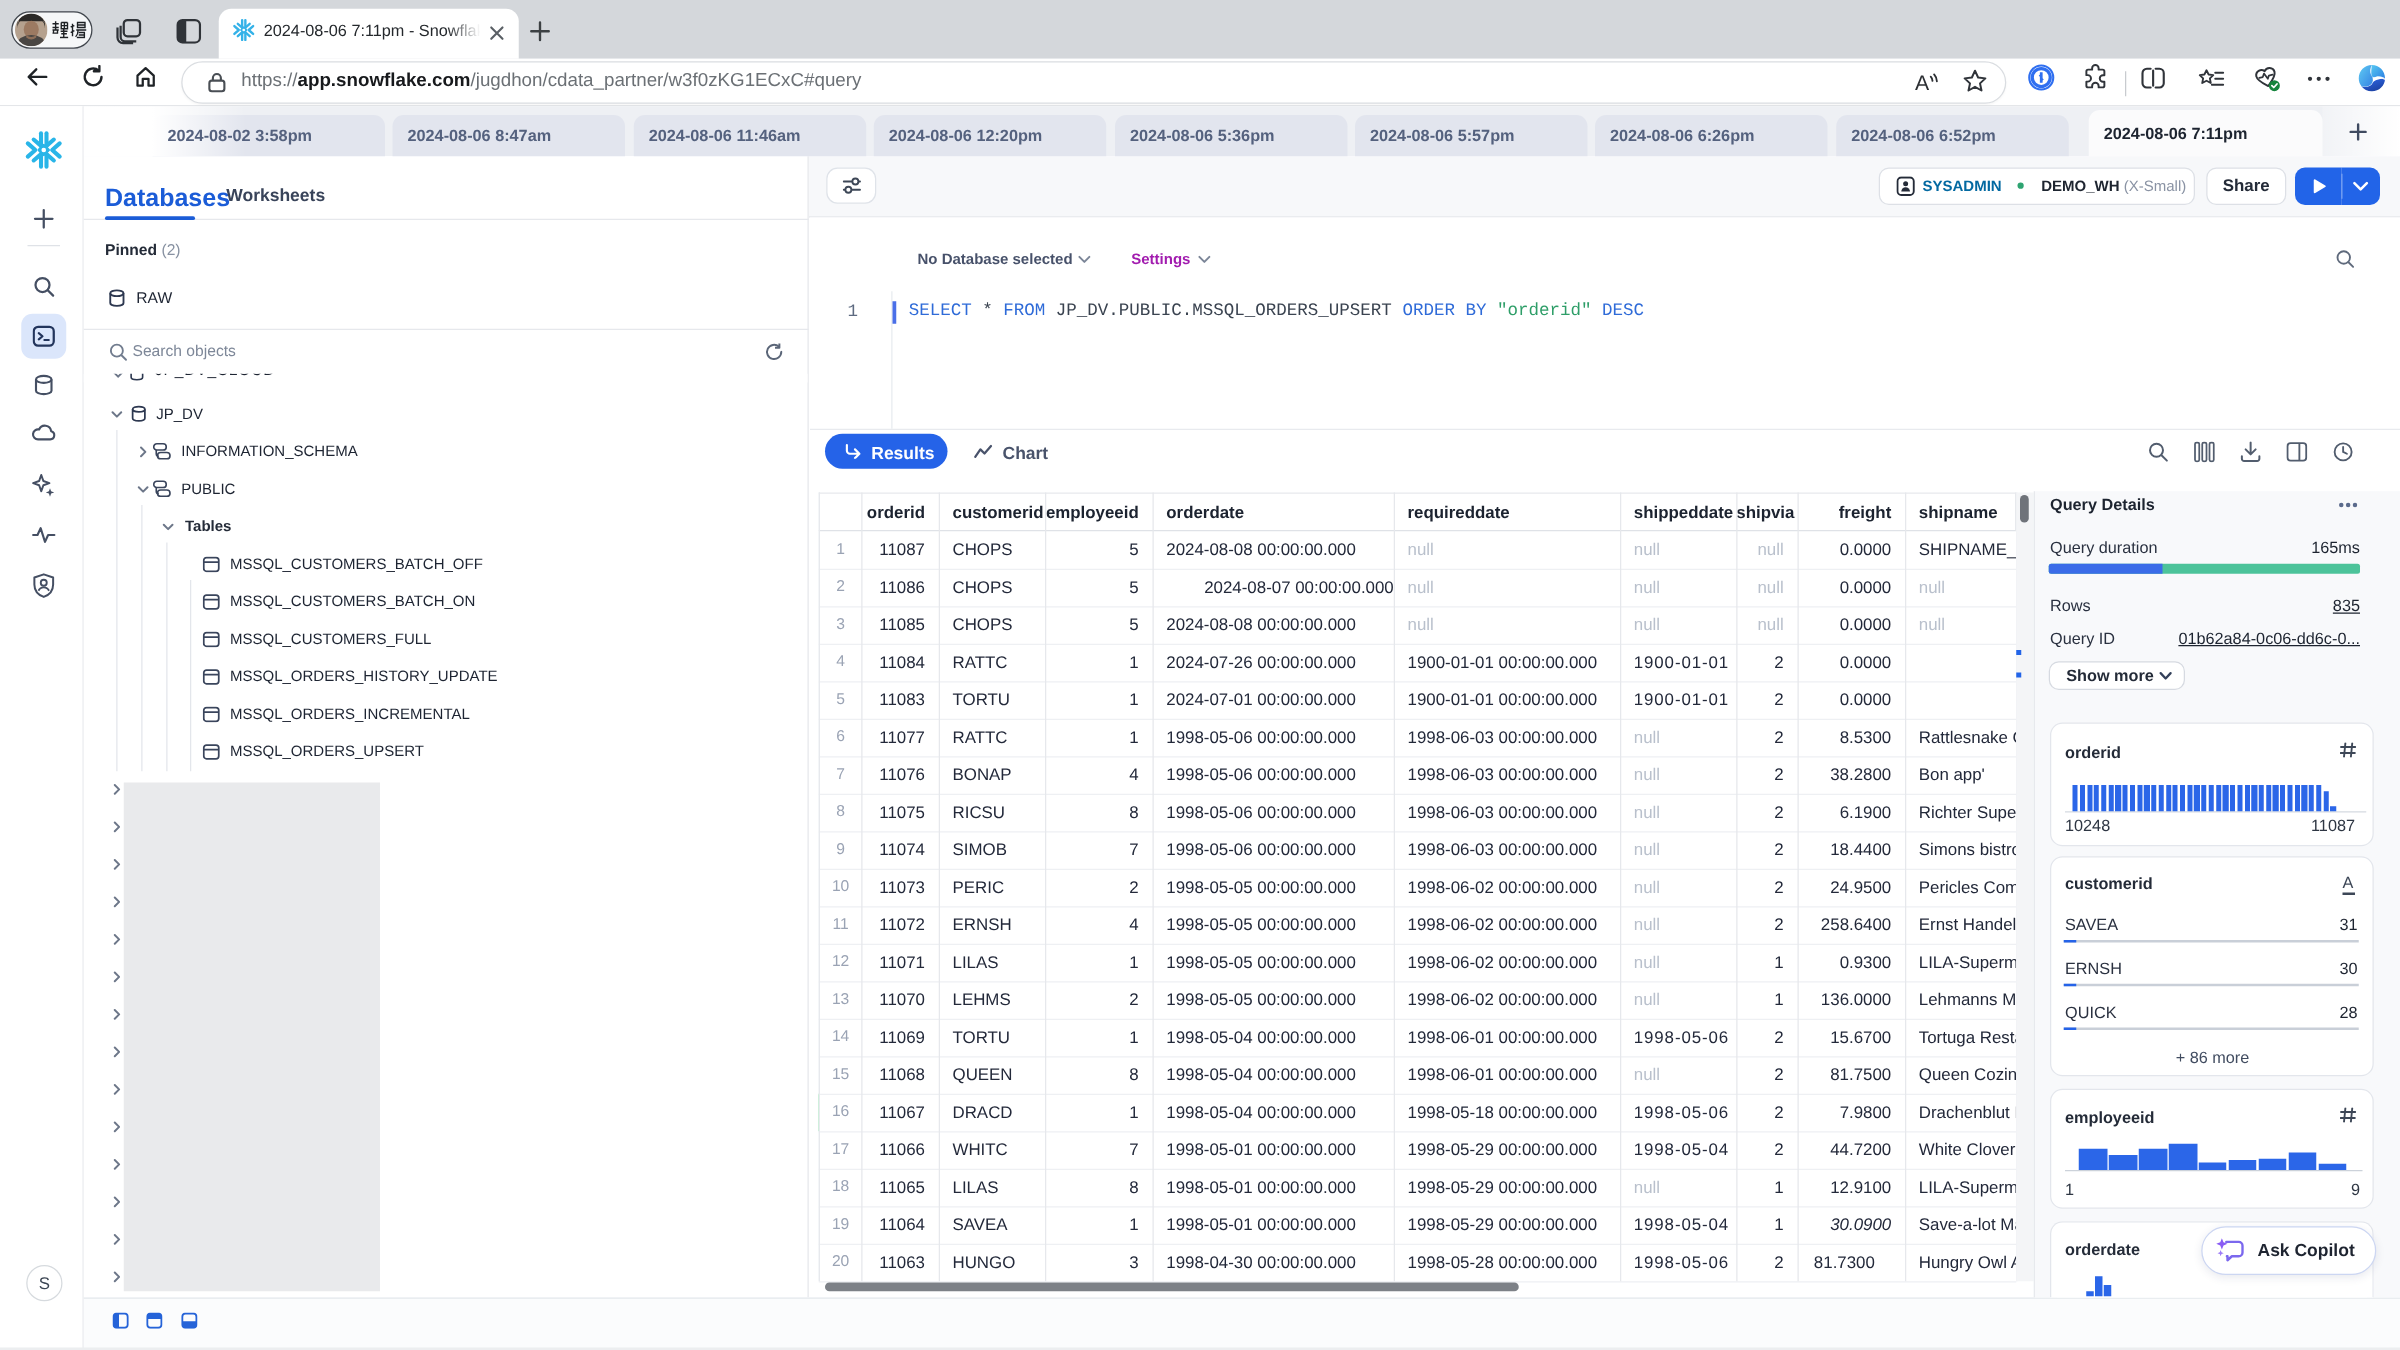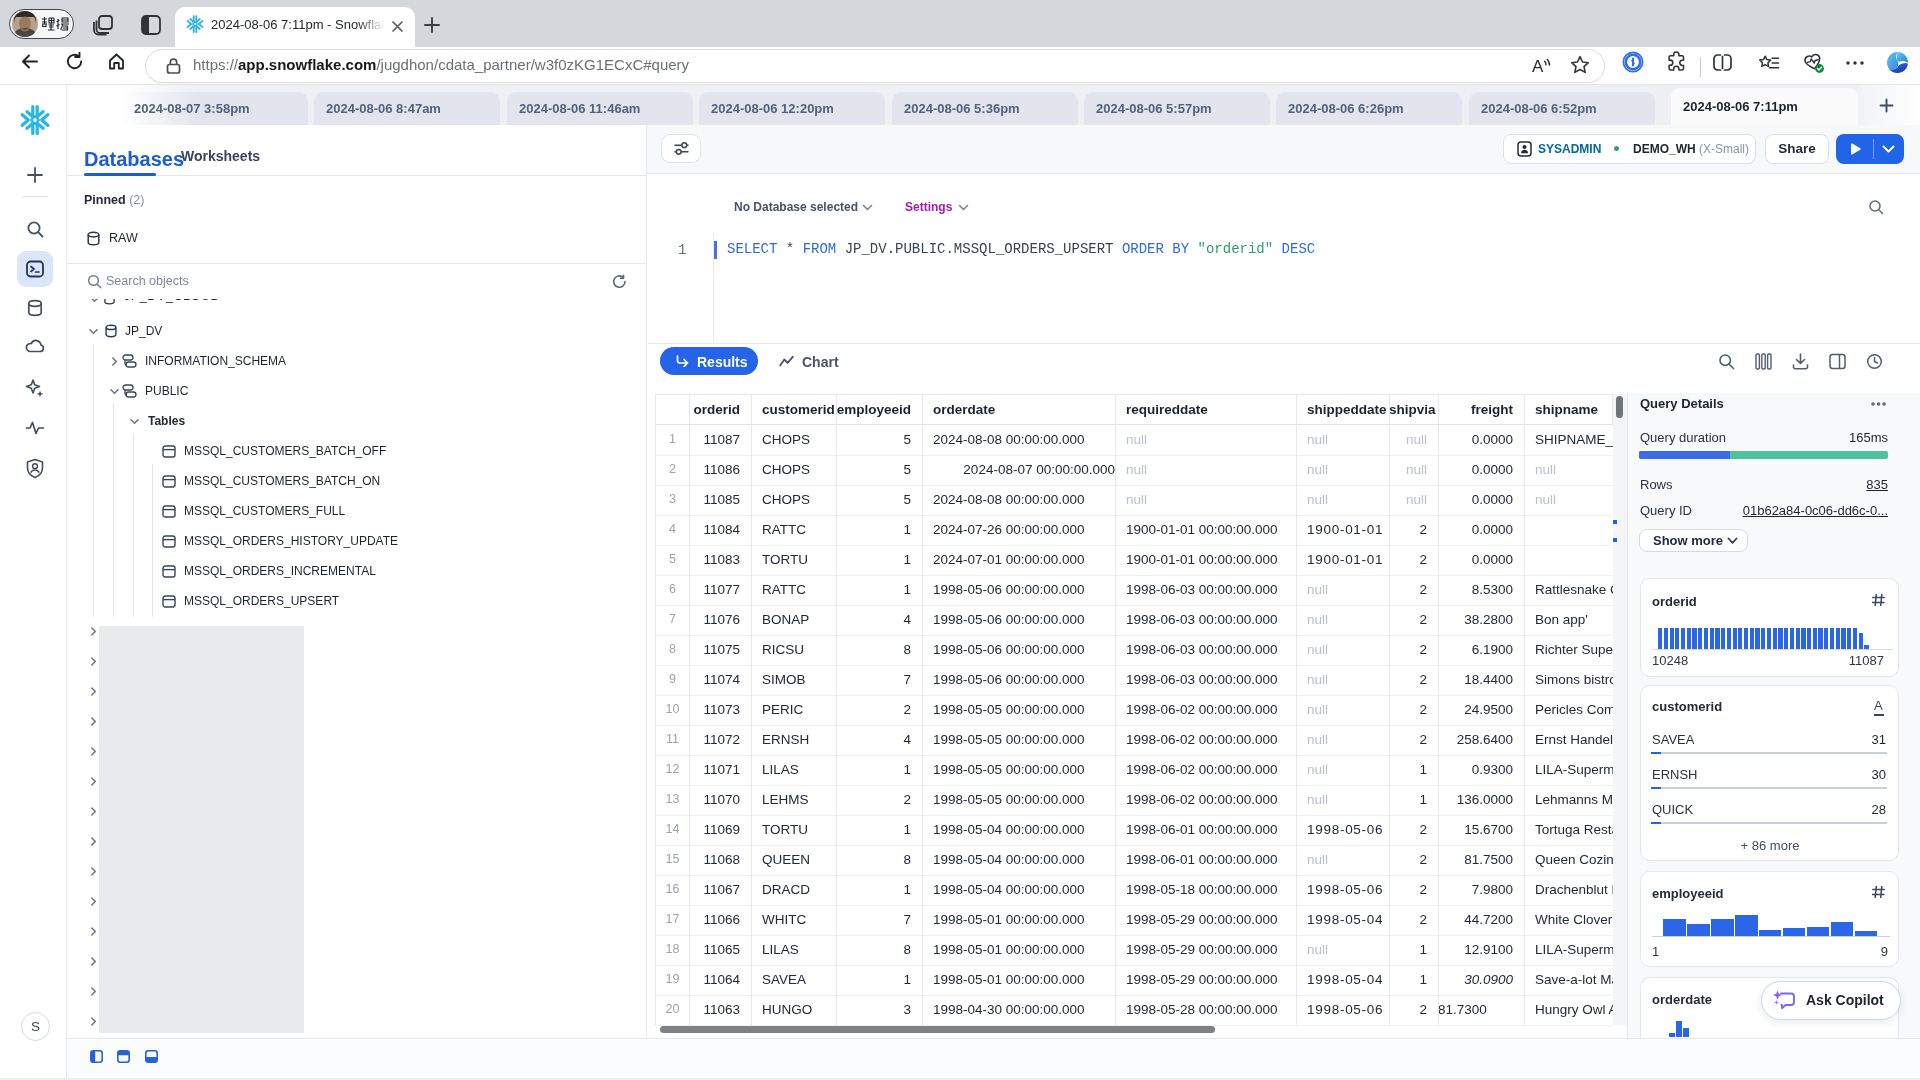--- a/index.html
+++ b/index.html
@@ -213,21 +213,21 @@
   </svg>
 <div class="tab" style="left:122px;width:186px;"></div>
 <div class="tab" style="left:314px;width:186px;">2024-08-06 8:47am</div>
 <div class="tab" style="left:507px;width:186px;">2024-08-06 11:46am</div>
 <div class="tab" style="left:699px;width:186px;">2024-08-06 12:20pm</div>
 <div class="tab" style="left:892px;width:186px;">2024-08-06 5:36pm</div>
 <div class="tab" style="left:1084px;width:186px;">2024-08-06 5:57pm</div>
 <div class="tab" style="left:1276px;width:186px;">2024-08-06 6:26pm</div>
 <div class="tab" style="left:1469px;width:186px;">2024-08-06 6:52pm</div>
 <div style="position:absolute;left:67px;top:85px;width:130px;height:40px;background:linear-gradient(90deg,#ffffff 42%,rgba(255,255,255,0));"></div>
-<div style="position:absolute;left:134px;top:92px;width:150px;height:33px;display:flex;align-items:center;font-size:13px;font-weight:700;color:#54617e;">2024-08-07 3:58pm</div>
+<div style="position:absolute;left:134px;top:92px;width:150px;height:33px;display:flex;align-items:center;font-size:13px;font-weight:700;color:#54617e;">2024-08-02 3:58pm</div>
 <div style="position:absolute;left:1671px;top:88px;width:187px;height:37px;background:#fbfbfc;border-radius:9px 9px 0 0;display:flex;align-items:center;padding-left:12px;font-size:13px;font-weight:700;color:#1d2430;">2024-08-06 7:11pm</div>
 <div style="position:absolute;left:1858px;top:85px;width:62px;height:40px;background:linear-gradient(90deg,rgba(255,255,255,0.2),#ffffff);"></div>
 <svg style="position:absolute;left:1879px;top:98px;width:15px;height:15px;" width="15" height="15" viewBox="0 0 15 15" fill="none">
     <path d="M7.5 1.5 V13.5 M1.5 7.5 H13.5" stroke="#3f4a60" stroke-width="1.9" stroke-linecap="round"></path>
   </svg>
 <div style="position:absolute;left:84px;top:148px;width:80px;height:18px;font-size:20px;font-weight:700;color:#1b5cd7;">Databases</div>
 <div style="position:absolute;left:181px;top:148px;width:90px;height:18px;font-size:14px;font-weight:700;color:#39445a;">Worksheets</div>
 <div style="position:absolute;left:67px;top:175px;width:580px;height:1px;background:#e6e8ec;"></div>
 <div style="position:absolute;left:84px;top:173px;width:72px;height:3px;background:#1b5cd7;border-radius:2px;"></div>
 <div style="position:absolute;left:84px;top:193px;width:120px;height:15px;font-size:12.5px;"><b style="color:#242b38;">Pinned</b> <span style="color:#8892a2;">(2)</span></div>
@@ -637,21 +637,21 @@
 <div class="cell" style="left:1438px;top:965px;width:86px;text-align:right;padding-right:11px;font-style:italic;">30.0900</div>
 <div class="cell" style="left:1524px;top:965px;width:89px;text-align:left;padding-left:11px;">Save-a-lot Ma</div>
 <div class="cell rn" style="left:655px;top:995px;width:34px;border-left:1px solid #e7e9ed;">20</div>
 <div class="cell" style="left:689px;top:995px;width:62px;text-align:right;padding-right:11px;">11063</div>
 <div class="cell" style="left:751px;top:995px;width:85px;text-align:left;padding-left:11px;">HUNGO</div>
 <div class="cell" style="left:836px;top:995px;width:86px;text-align:right;padding-right:11px;">3</div>
 <div class="cell" style="left:922px;top:995px;width:193px;text-align:left;padding-left:11px;">1998-04-30 00:00:00.000</div>
 <div class="cell" style="left:1115px;top:995px;width:181px;text-align:left;padding-left:11px;">1998-05-28 00:00:00.000</div>
 <div class="cell" style="left:1296px;top:995px;width:93px;letter-spacing:0.72px;text-align:left;padding-left:11px;">1998-05-06</div>
 <div class="cell" style="left:1389px;top:995px;width:49px;text-align:right;padding-right:11px;">2</div>
-<div class="cell" style="left:1438px;top:995px;width:86px;text-align:left;padding-right:11px;">81.7300</div>
+<div class="cell" style="left:1438px;top:995px;width:86px;text-align:center;padding-right:11px;">81.7300</div>
 <div class="cell" style="left:1524px;top:995px;width:89px;text-align:left;padding-left:11px;">Hungry Owl Al</div>
 <div style="position:absolute;left:655px;top:455px;width:958px;height:1px;background:#eef0f3;"></div>
 <div style="position:absolute;left:655px;top:485px;width:958px;height:1px;background:#eef0f3;"></div>
 <div style="position:absolute;left:655px;top:515px;width:958px;height:1px;background:#eef0f3;"></div>
 <div style="position:absolute;left:655px;top:545px;width:958px;height:1px;background:#eef0f3;"></div>
 <div style="position:absolute;left:655px;top:575px;width:958px;height:1px;background:#eef0f3;"></div>
 <div style="position:absolute;left:655px;top:605px;width:958px;height:1px;background:#eef0f3;"></div>
 <div style="position:absolute;left:655px;top:635px;width:958px;height:1px;background:#eef0f3;"></div>
 <div style="position:absolute;left:655px;top:665px;width:958px;height:1px;background:#eef0f3;"></div>
 <div style="position:absolute;left:655px;top:695px;width:958px;height:1px;background:#eef0f3;"></div>

